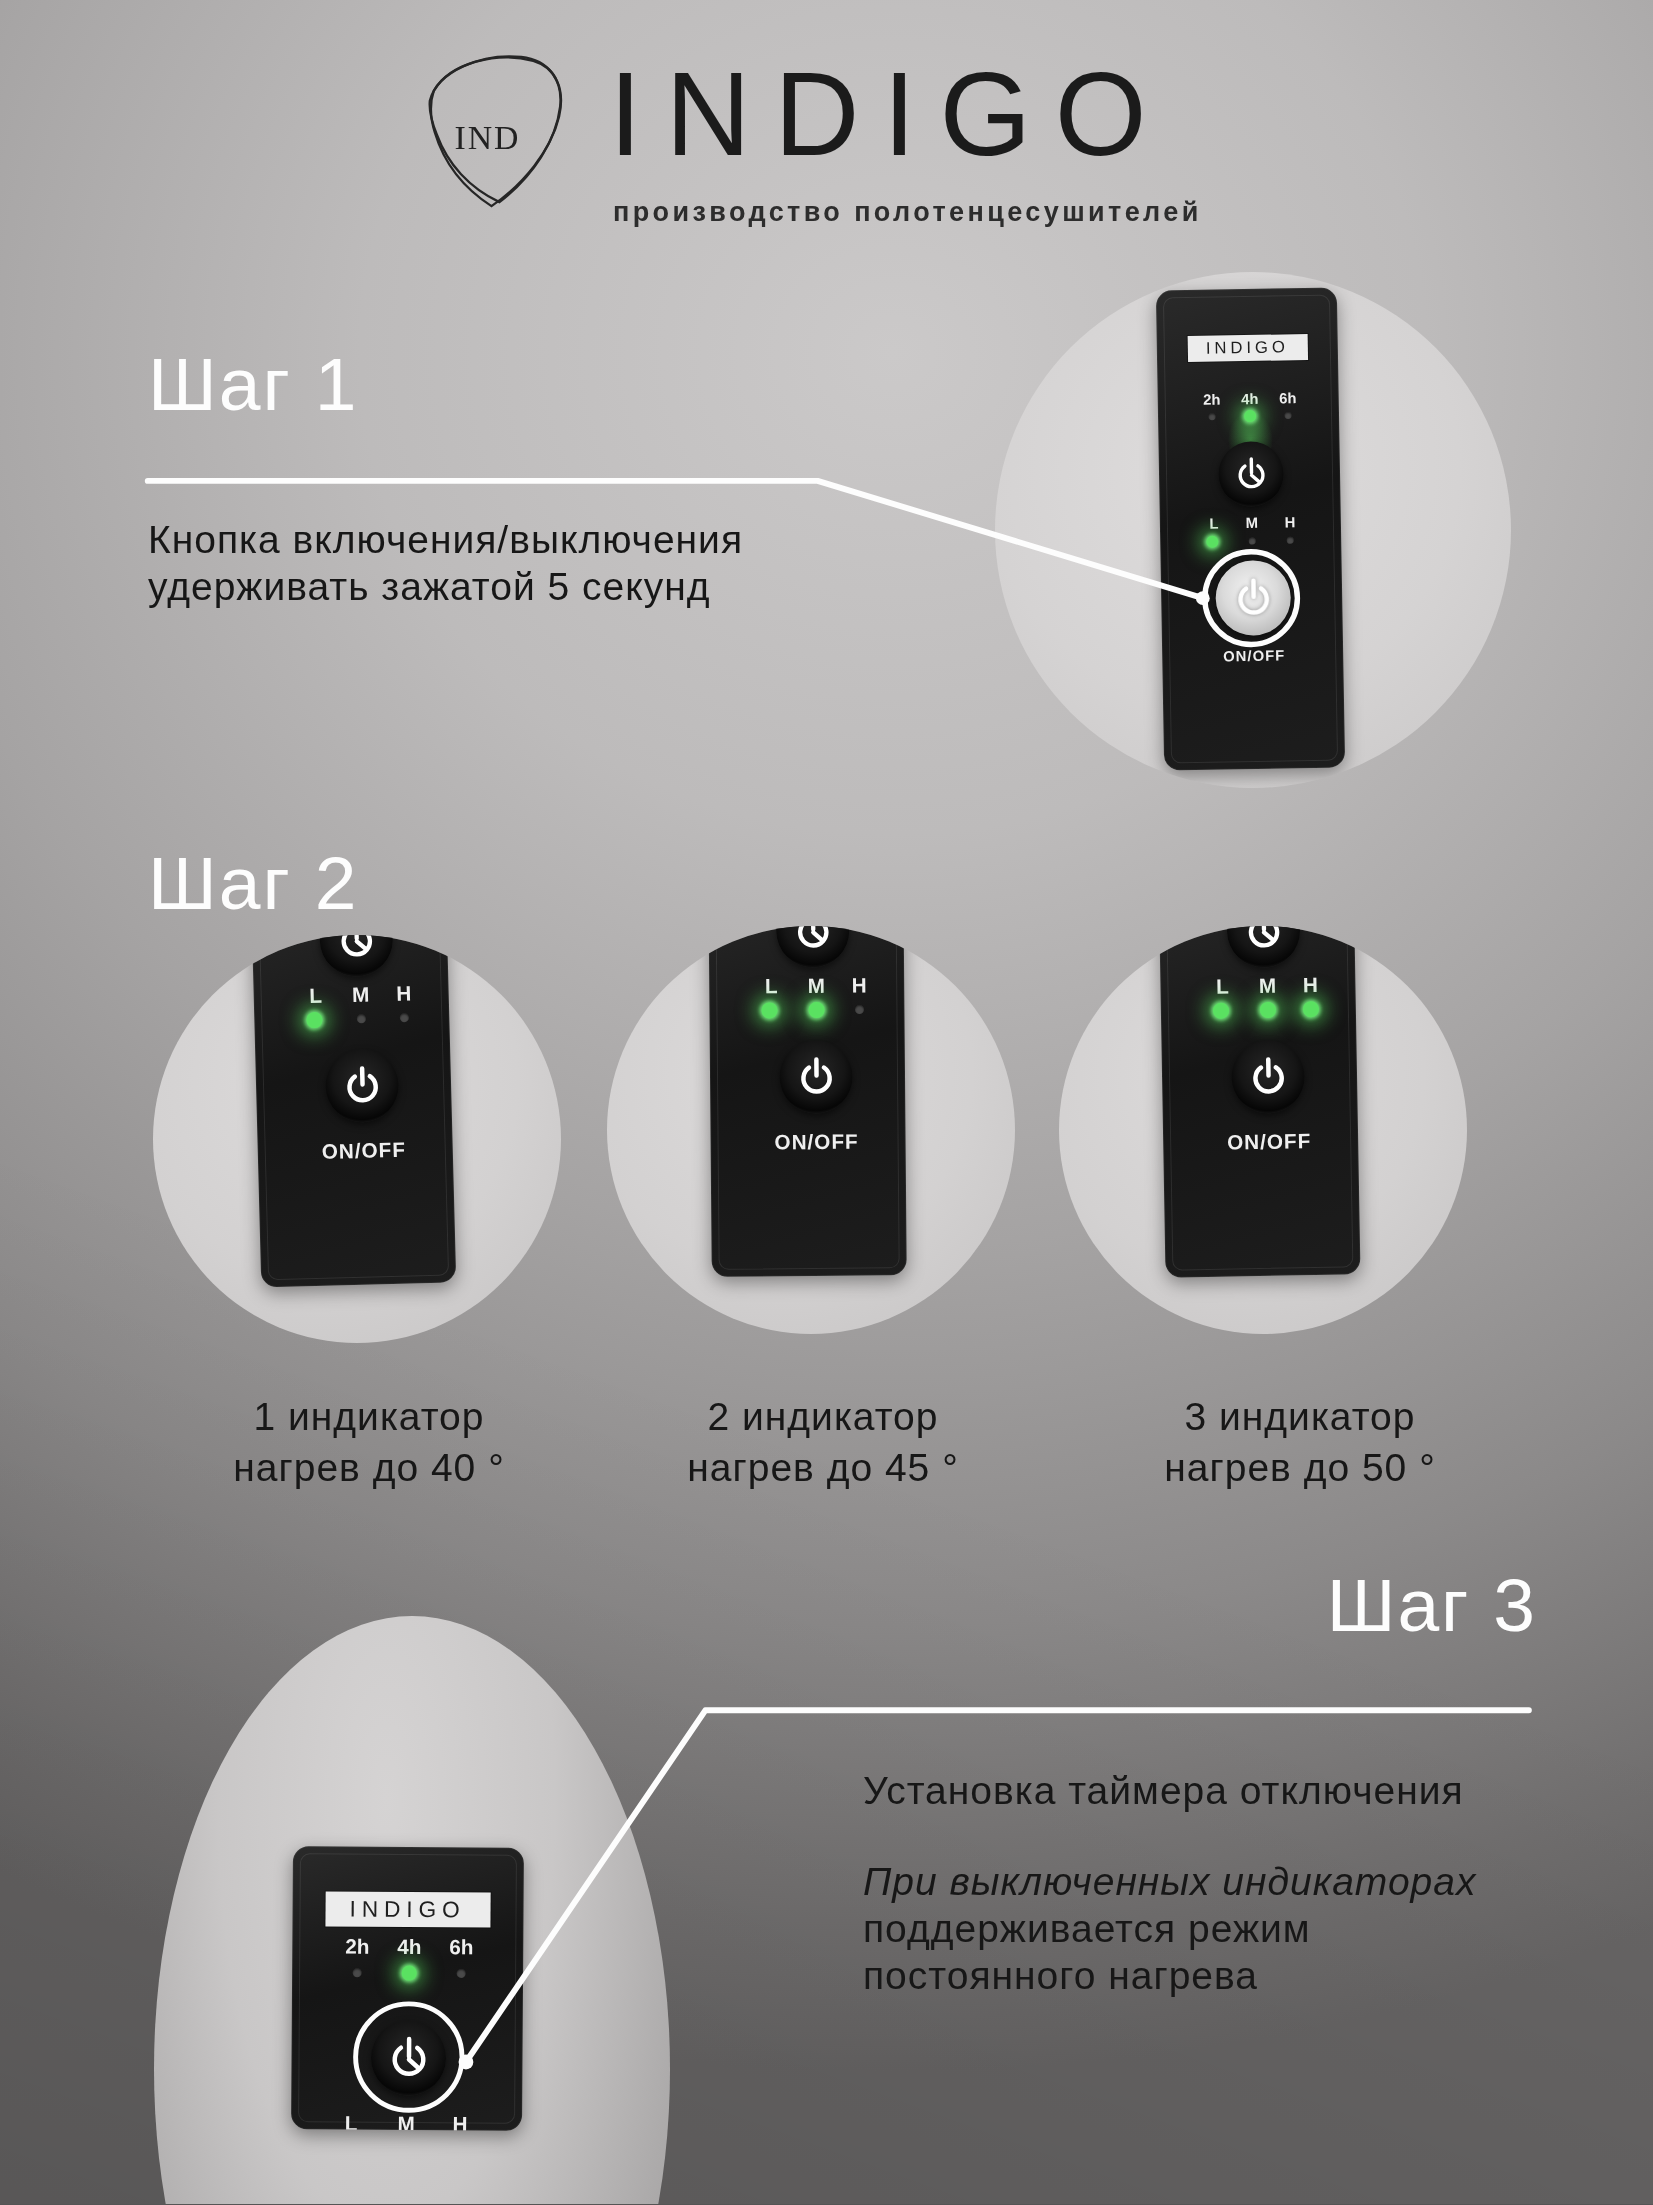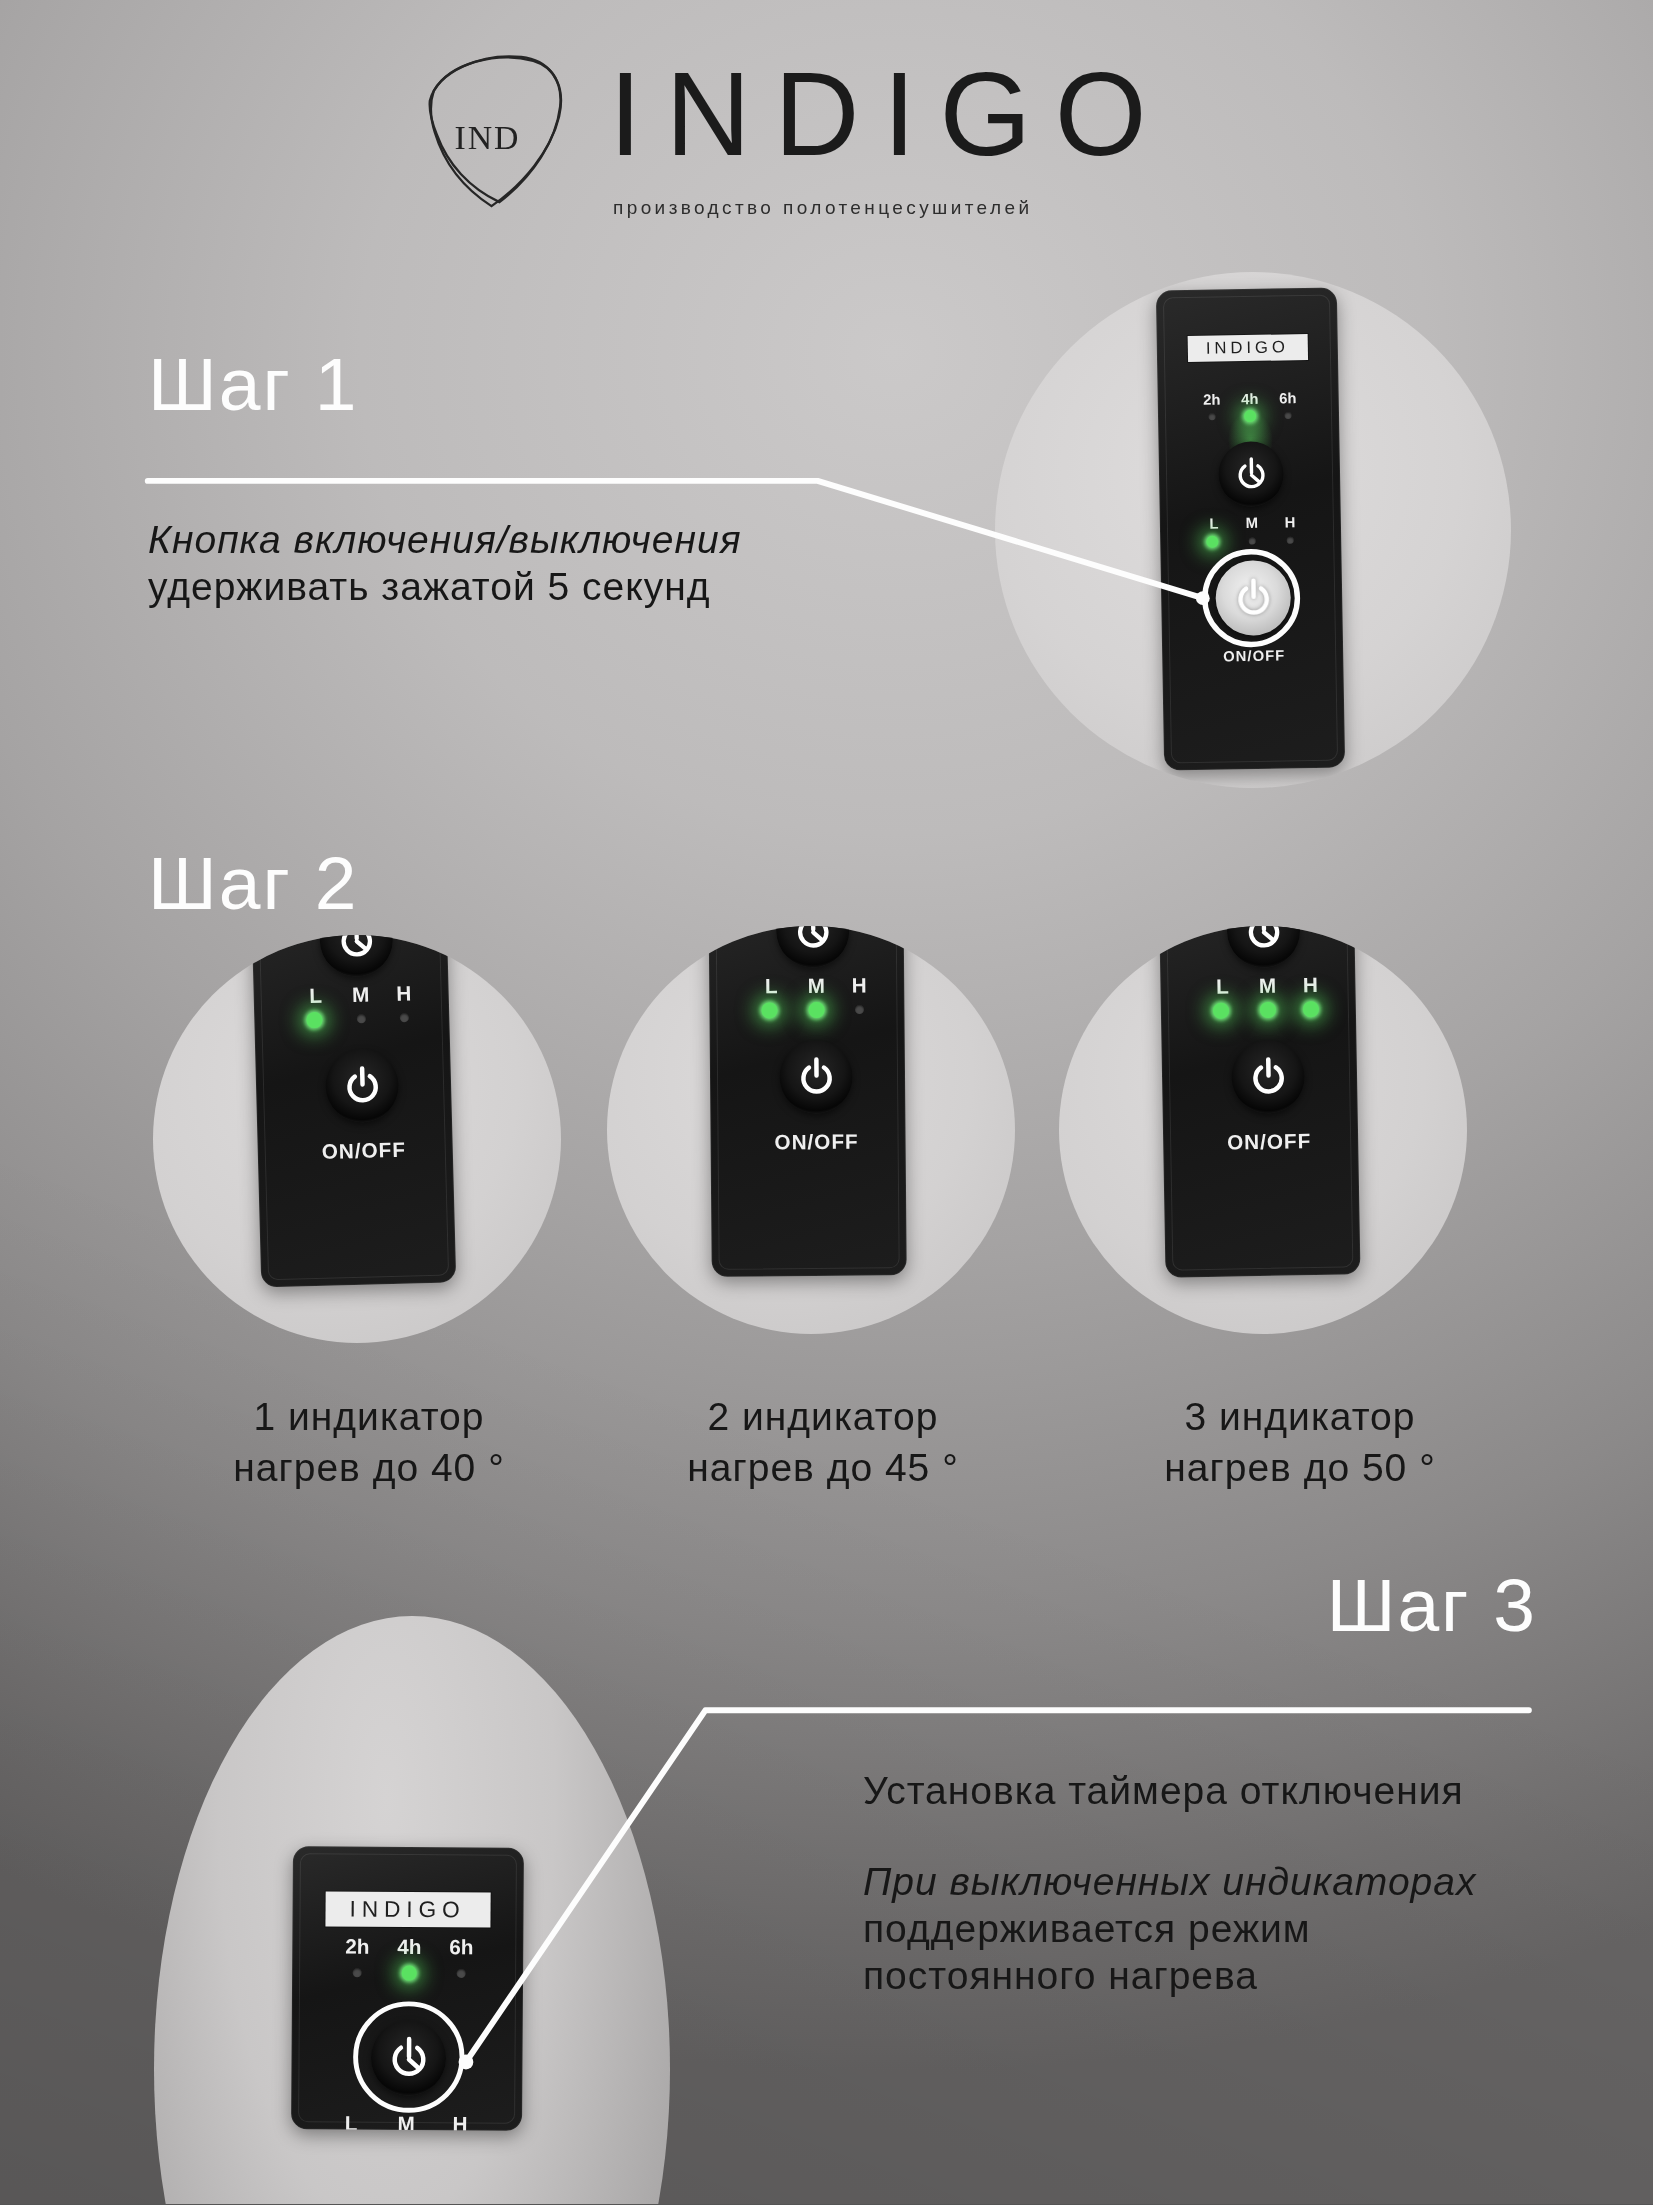--- a/index.html
+++ b/index.html
@@ -7,29 +7,29 @@
     position:relative;width:1654px;height:2204px;overflow:hidden;
     font-family:"Liberation Sans",sans-serif;
     background:
       linear-gradient(200deg, rgba(0,0,0,0) 62%, rgba(0,0,0,.14) 100%),
       radial-gradient(115% 78% at 54% 16%, #cbc9c9 0%, #bdbbbb 28%, #a5a3a3 52%, #8b8989 74%, #716f6f 92%, #676565 100%);
   }
   
   .emblem{position:absolute;left:400px;top:47px;width:179px;height:179px;}
   .brand-name{position:absolute;left:609px;top:55px;font-size:118px;font-weight:400;
     letter-spacing:23.6px;color:#1b1b1b;line-height:1;}
-  .brand-tagline{position:absolute;left:613px;top:197px;font-size:19px;font-weight:400;
+  .brand-tagline{position:absolute;left:613px;top:197px;font-size:27px;font-weight:700;
     letter-spacing:3.4px;color:#2d2d2d;}
   
   .step-title{position:absolute;color:#fdfdfd;font-size:75px;font-weight:400;letter-spacing:2px;line-height:1;z-index:2;}
   .t1{left:148px;top:347px;}
   .t2{left:148px;top:800px;margin-top:46px;}
   .t3{top:1568px;right:117px;margin-left:42px;}
   .body-line{position:absolute;color:#171717;font-size:39px;letter-spacing:1px;line-height:1;z-index:2;white-space:nowrap;}
-  .s1l1{left:148px;top:520px;font-style:italic;}
+  .s1l1{left:148px;top:520px;}
   .s1l2{left:148px;top:567px;}
   .s3h {left:863px;top:1771px;}
   .s3p1{left:863px;top:1862px;font-style:italic;}
   .s3p2{left:863px;top:1909px;}
   .s3p3{left:863px;top:1956px;}
   .caption{position:absolute;width:512px;text-align:center;font-size:39px;line-height:51px;
     color:#171717;letter-spacing:1px;z-index:2;top:1391px;}
   .cap1{left:113px;} .cap2{left:567px;} .cap3{left:1044px;}
   
   .circle{position:absolute;border-radius:50%;overflow:hidden;z-index:1;}

